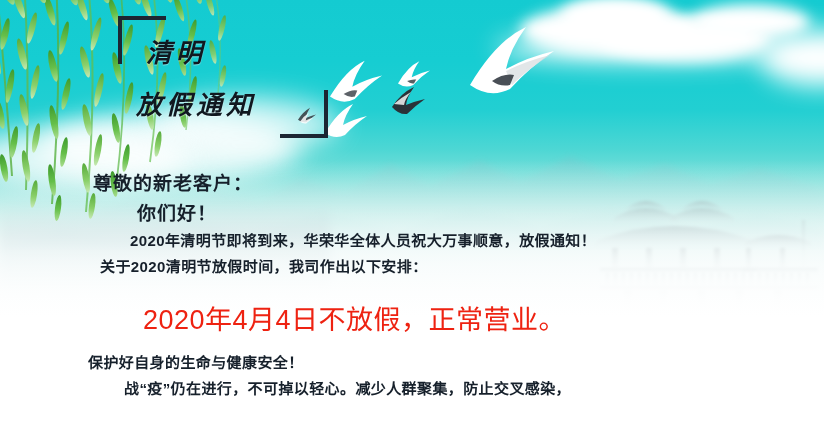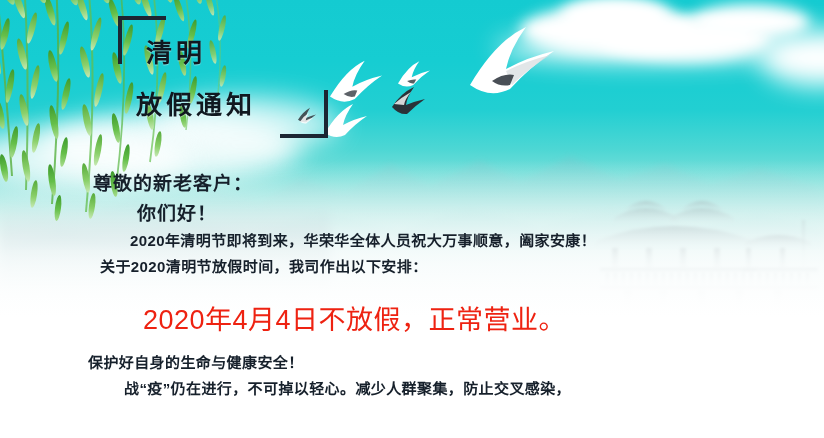--- a/index.html
+++ b/index.html
@@ -135,20 +135,21 @@
   .bracket.br { right: 0; bottom: 0; border-right: 4px solid #1c2633; border-bottom: 4px solid #1c2633; }
 
   .title-line1, .title-line2 {
     position: absolute;
     color: #101820;
     font-family: "DejaVu Serif", "Liberation Serif", serif;
     font-weight: bold;
     letter-spacing: 4px;
     white-space: nowrap;
     text-shadow: 0 1px 1px rgba(255,255,255,.45);
+    font-style: italic;
   }
   .title-line1 { left: 28px; top: 16px;  font-size: 26px; }
   .title-line2 { left: 18px; top: 68px;  font-size: 26px; }
 
   
   .body-text {
     position: absolute;
     left: 0;
     top: 158px;
     width: 824px;
@@ -479,21 +480,21 @@
     <div class="title-line1">清明</div>
     <div class="title-line2">放假通知</div>
   </div>
 
   <div class="body-text">
 
     <div class="salutation">尊敬的新老客户：</div>
     <div class="greeting">你们好！</div>
 
     <div class="para-1">
-      <span class="line indent">2020年清明节即将到来，华荣华全体人员祝大万事顺意，阖家安康！</span>
+      <span class="line indent">2020年清明节即将到来，华荣华全体人员祝大万事顺意，放假通知！</span>
       <span class="line">关于2020清明节放假时间，我司作出以下安排：</span>
     </div>
 
     <div class="highlight">2020年4月4日不放假，正常营业。</div>
 
     <div class="para-2">
       <span class="line">保护好自身的生命与健康安全！</span>
       <span class="line indent">战“疫”仍在进行，不可掉以轻心。减少人群聚集，防止交叉感染，</span>
     </div>
 

